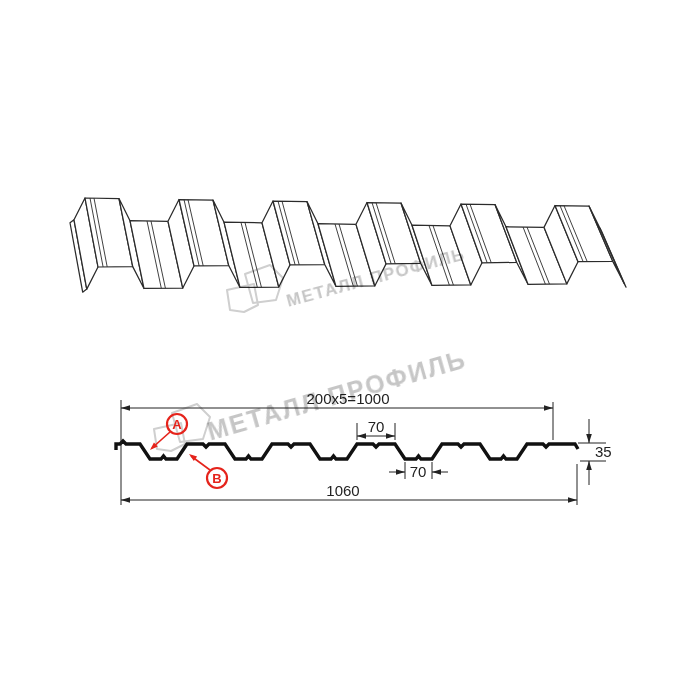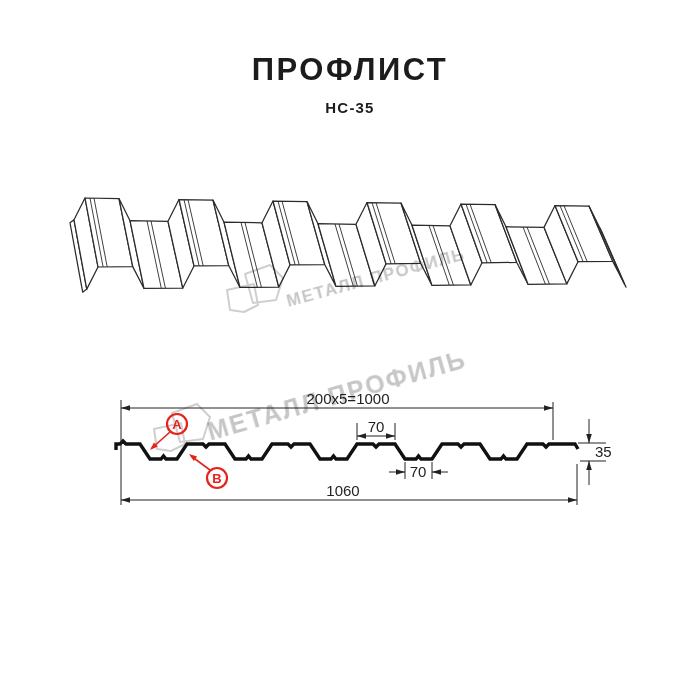--- a/index.html
+++ b/index.html
@@ -19,22 +19,20 @@
        transform:rotate(-16deg);transform-origin:0 50%;}
   svg{position:absolute;left:0;top:0;}
   svg text{font-family:"Liberation Sans",sans-serif;font-size:15px;fill:#222;}
   svg text.red{fill:#e5231b;font-weight:bold;font-size:13px;}
 </style>
 </head>
 <body>
 
 <div id="page">
 
-  <div class="title">ПРОФЛИСТ</div>
-  <div class="subtitle">НС-35</div>
 
   <svg width="700" height="700" viewBox="0 0 700 700">
 
     <g id="iso">
         <polygon points="70,222.76 74,219.824 86.76504854368932,289.1230291262136 82.67961165048544,292.1677669902913" fill="#ffffff" stroke="#2b2b2b" stroke-width="1.25" stroke-linejoin="round"></polygon>
         <polygon points="74,219.824 85,198 98,267 86.76504854368932,289.1230291262136" fill="#ffffff" stroke="#2b2b2b" stroke-width="1.25" stroke-linejoin="round"></polygon>
         <polygon points="85,198 119,198.544 132.72621359223302,266.6197281553398 98,267" fill="#ffffff" stroke="#2b2b2b" stroke-width="1.25" stroke-linejoin="round"></polygon>
         <polygon points="119,198.544 130,220.72 143.96116504854368,288.4966990291262 132.72621359223302,266.6197281553398" fill="#ffffff" stroke="#2b2b2b" stroke-width="1.25" stroke-linejoin="round"></polygon>
         <polygon points="130,220.72 168,221.328 182.77281553398058,288.0716893203884 143.96116504854368,288.4966990291262" fill="#ffffff" stroke="#2b2b2b" stroke-width="1.25" stroke-linejoin="round"></polygon>
         <polygon points="168,221.328 179,199.504 194.00776699029126,265.94866019417475 182.77281553398058,288.0716893203884" fill="#ffffff" stroke="#2b2b2b" stroke-width="1.25" stroke-linejoin="round"></polygon>

